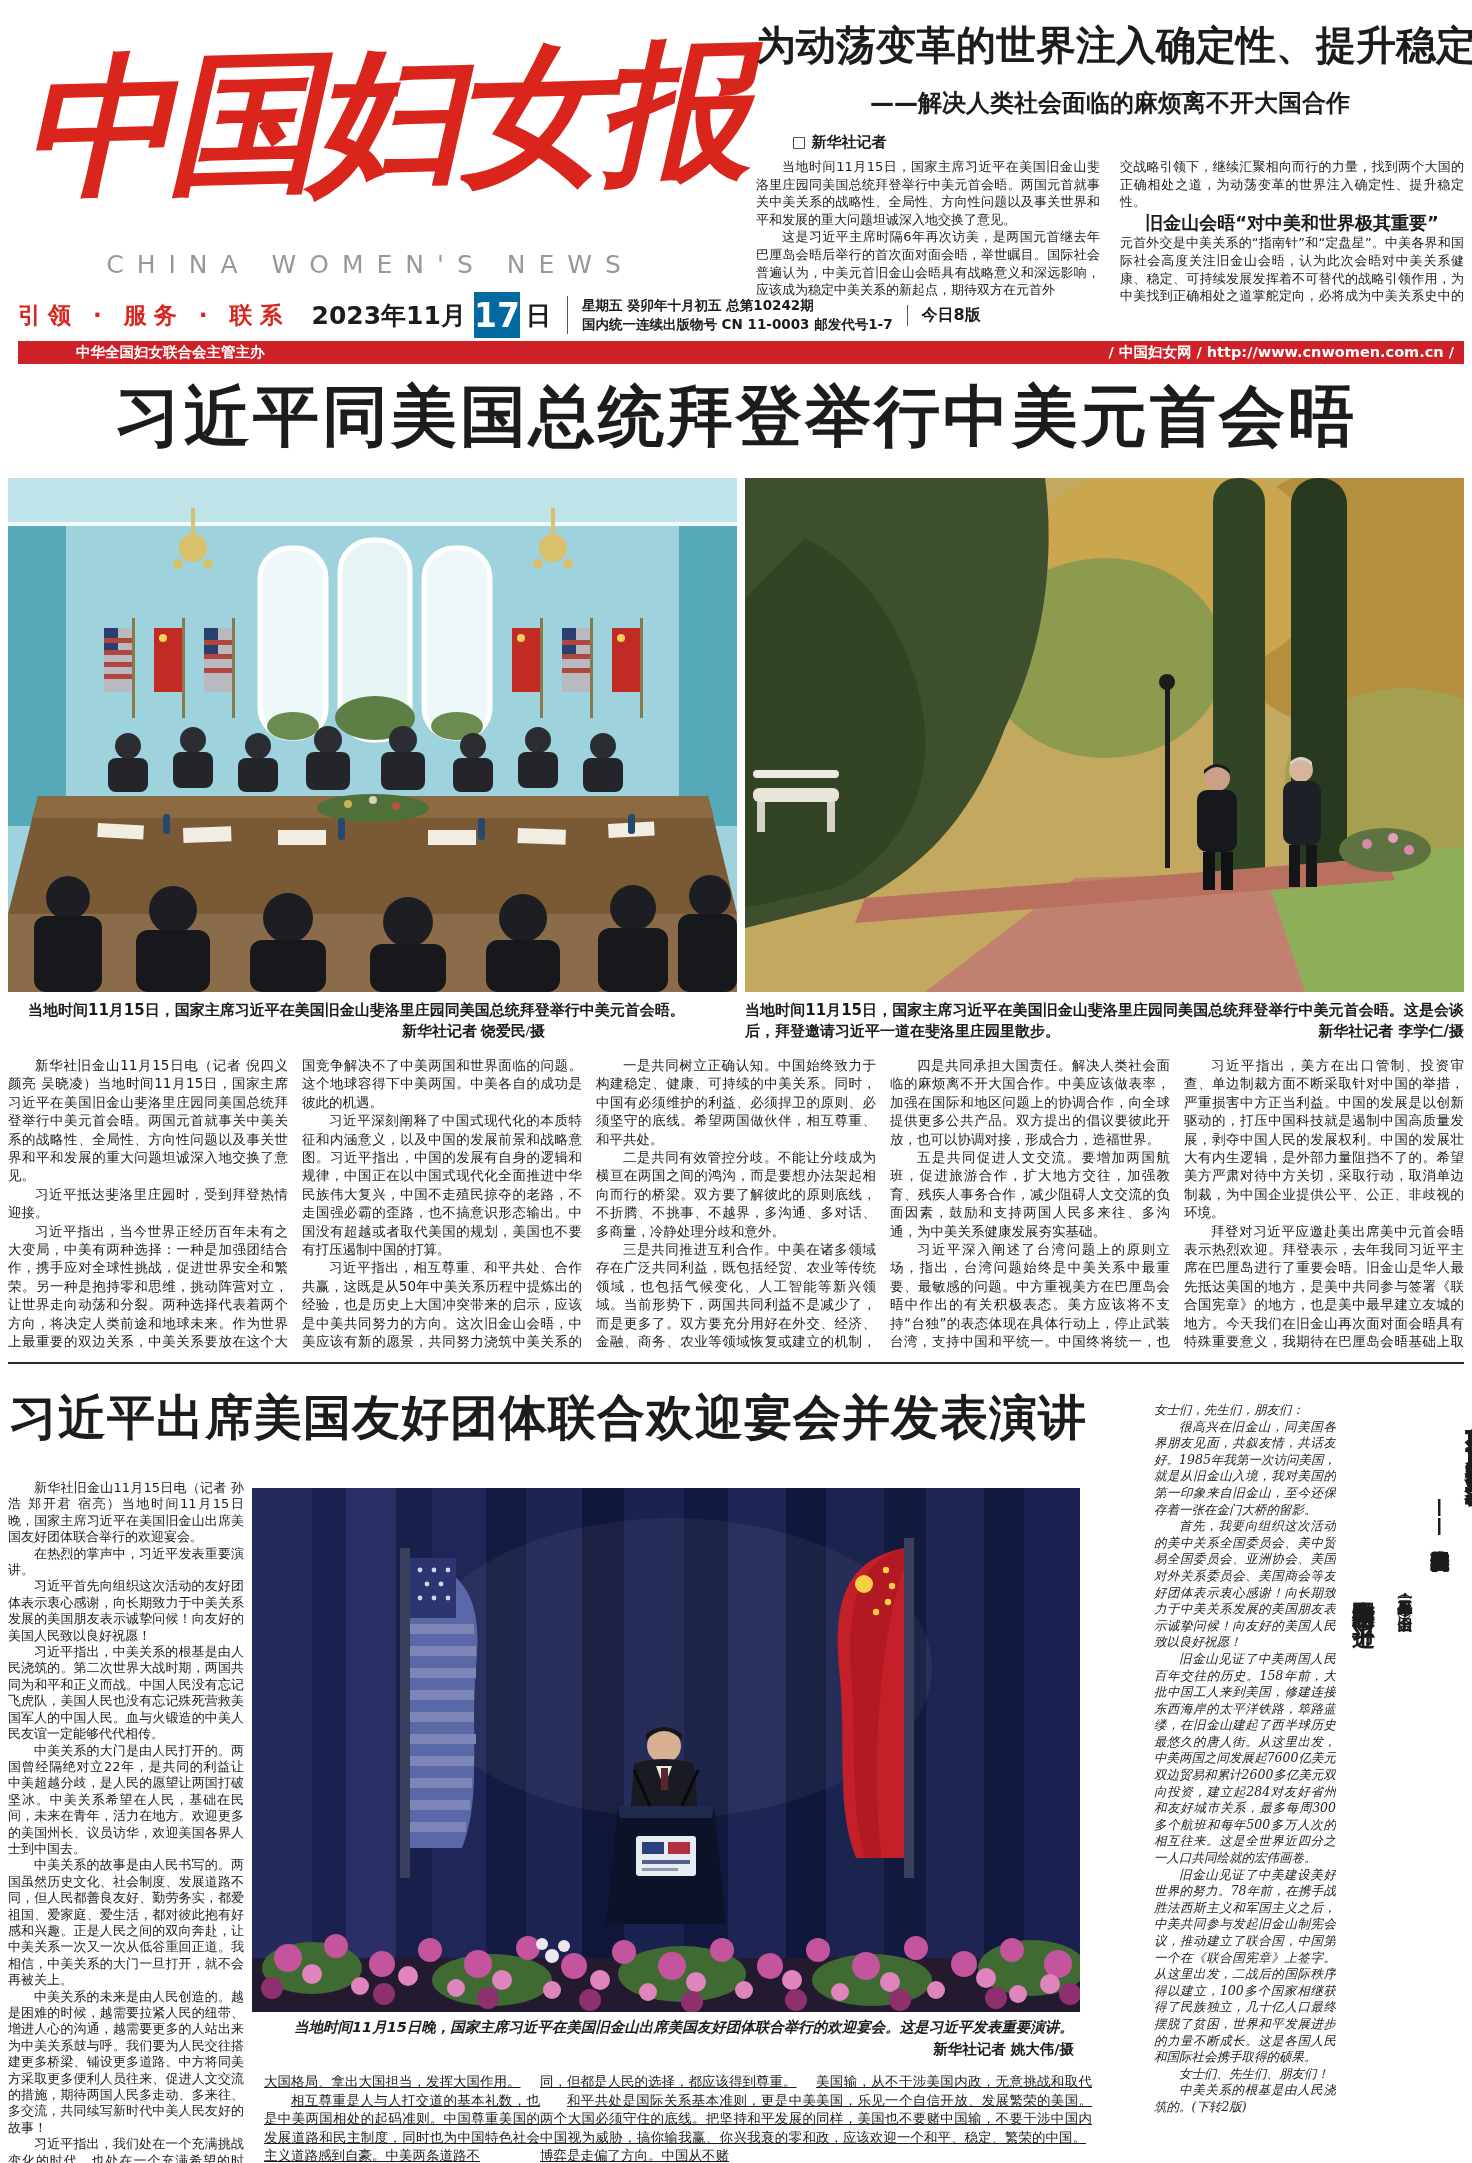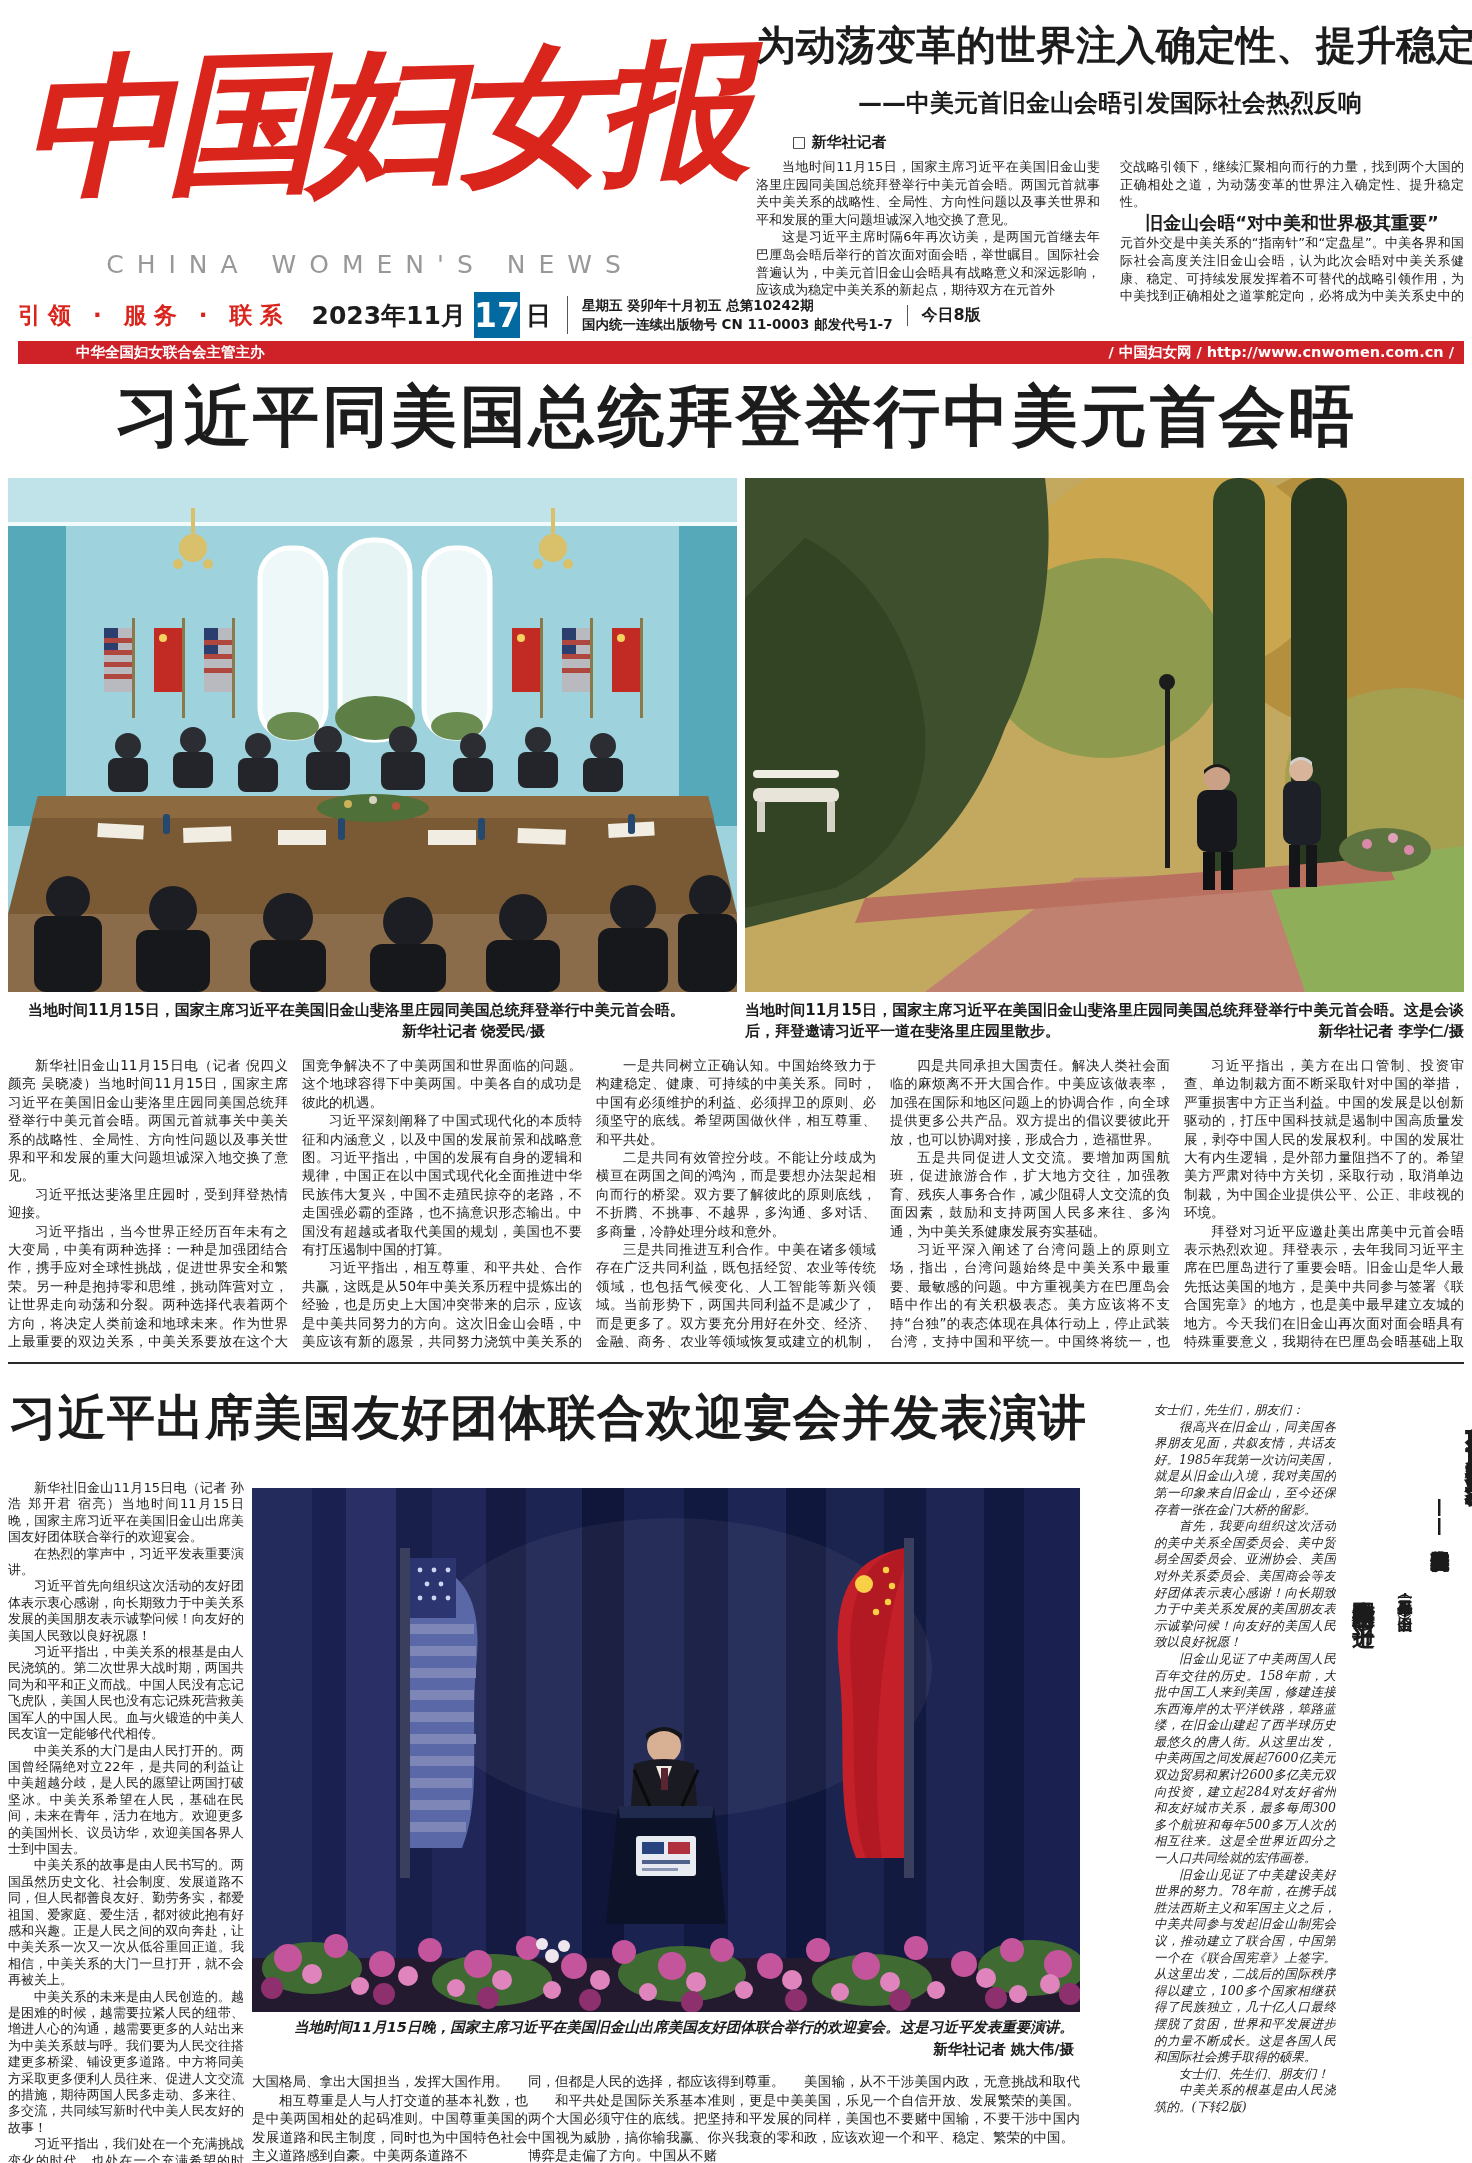--- a/index.html
+++ b/index.html
@@ -56,21 +56,21 @@
 
   
   .bot-head { left:8px; top:1386px; width:1080px; text-align:center;
               font-family:"DejaVu Serif","Liberation Serif",serif; font-weight:900;
               font-size:48px; letter-spacing:1px; white-space:nowrap; }
   .bot-left { left:8px; top:1480px; width:236px; height:683px; font-size:13px; line-height:16.4px;
               text-align:justify; overflow:hidden; }
   .bot-left p { text-indent:2em; }
   .bot-cap-line { left:252px; top:2018px; width:828px; font-size:14.5px; font-weight:bold; padding-left:42px;font-style:italic; }
   .bot-credit { left:252px; top:2040px; width:828px; font-size:14.5px; font-weight:bold; text-align:right; padding-right:6px; }
-  .bot-strip { left:252px; top:2072px; width:828px; height:91px; display:flex; overflow:hidden; }
+  .bot-strip { left:264px; top:2072px; width:828px; height:91px; display:flex; overflow:hidden;text-decoration:underline; }
   .strip-col { flex:1; font-size:13.5px; line-height:18.6px; text-align:justify; overflow:hidden; }
   .strip-col p { text-indent:2em; }
   .strip-col.cont p:first-child { text-indent:0; }
 
   
   .speech-block { left:1152px; top:1378px; width:372px; height:785px; }
   .speech-text { position:absolute; left:2px; top:24px; width:182px; height:758px; overflow:hidden;
                  font-family:"DejaVu Serif","Liberation Serif",serif; font-style:italic;
                  font-size:12.5px; line-height:16.6px; text-align:justify; color:#222; }
   .speech-text p { text-indent:2em; }
@@ -101,21 +101,21 @@
   <span class="pages">今日8版</span>
 </div>
 
 <div class="abs redbar">
   <span>中华全国妇女联合会主管主办</span>
   <span>/ 中国妇女网 / http://www.cnwomen.com.cn /</span>
 </div>
 
 <div class="abs tr-block">
   <div class="tr-head">为动荡变革的世界注入确定性、提升稳定性</div>
-  <div class="tr-sub">——中美元首旧金山会晤引发国际社会热烈反响</div>
+  <div class="tr-sub">——解决人类社会面临的麻烦离不开大国合作</div>
   <div class="tr-byline">□ 新华社记者</div>
   <div class="tr-cols">
     <div class="tr-col">
         <p>当地时间11月15日，国家主席习近平在美国旧金山斐洛里庄园同美国总统拜登举行中美元首会晤。两国元首就事关中美关系的战略性、全局性、方向性问题以及事关世界和平和发展的重大问题坦诚深入地交换了意见。</p>
         <p>这是习近平主席时隔6年再次访美，是两国元首继去年巴厘岛会晤后举行的首次面对面会晤，举世瞩目。国际社会普遍认为，中美元首旧金山会晤具有战略意义和深远影响，应该成为稳定中美关系的新起点，期待双方在元首外</p>
       </div>
     <div class="tr-col cont">
       <div class="tr-col cont">
           <p>交战略引领下，继续汇聚相向而行的力量，找到两个大国的正确相处之道，为动荡变革的世界注入确定性、提升稳定性。</p>
         </div>

